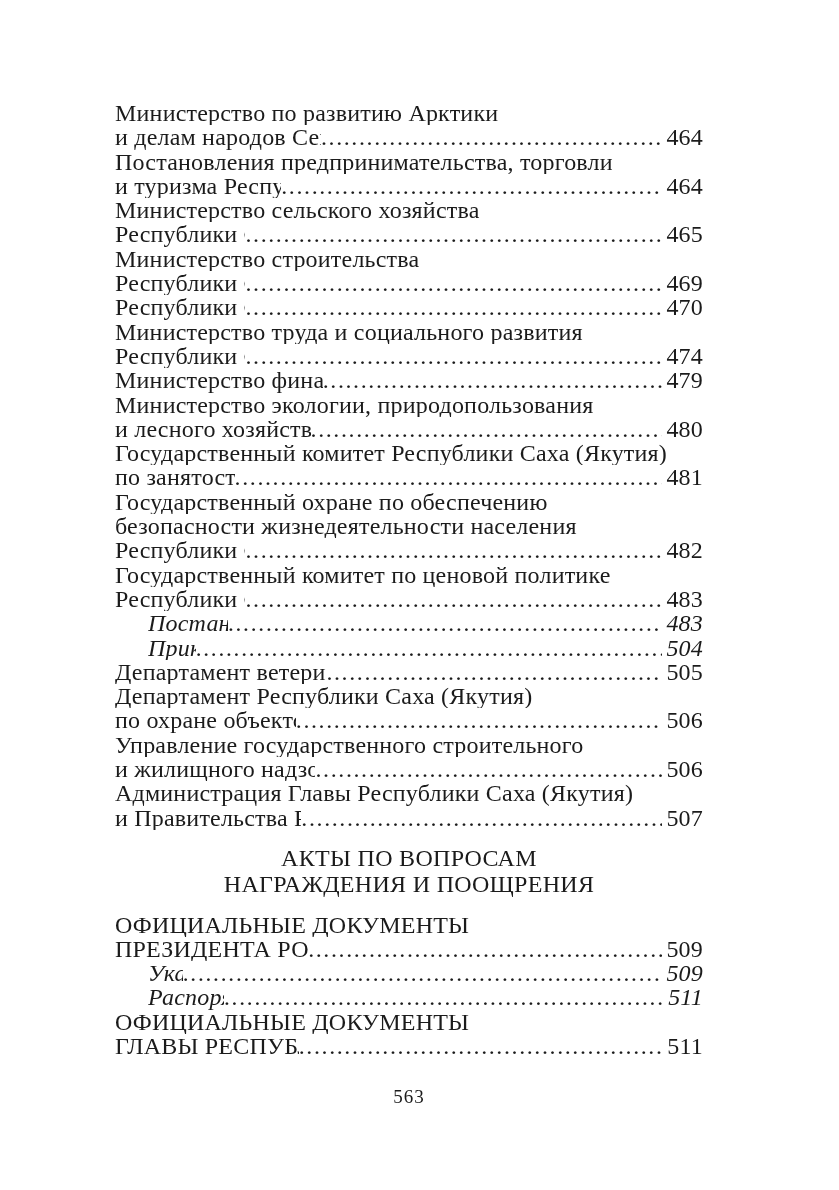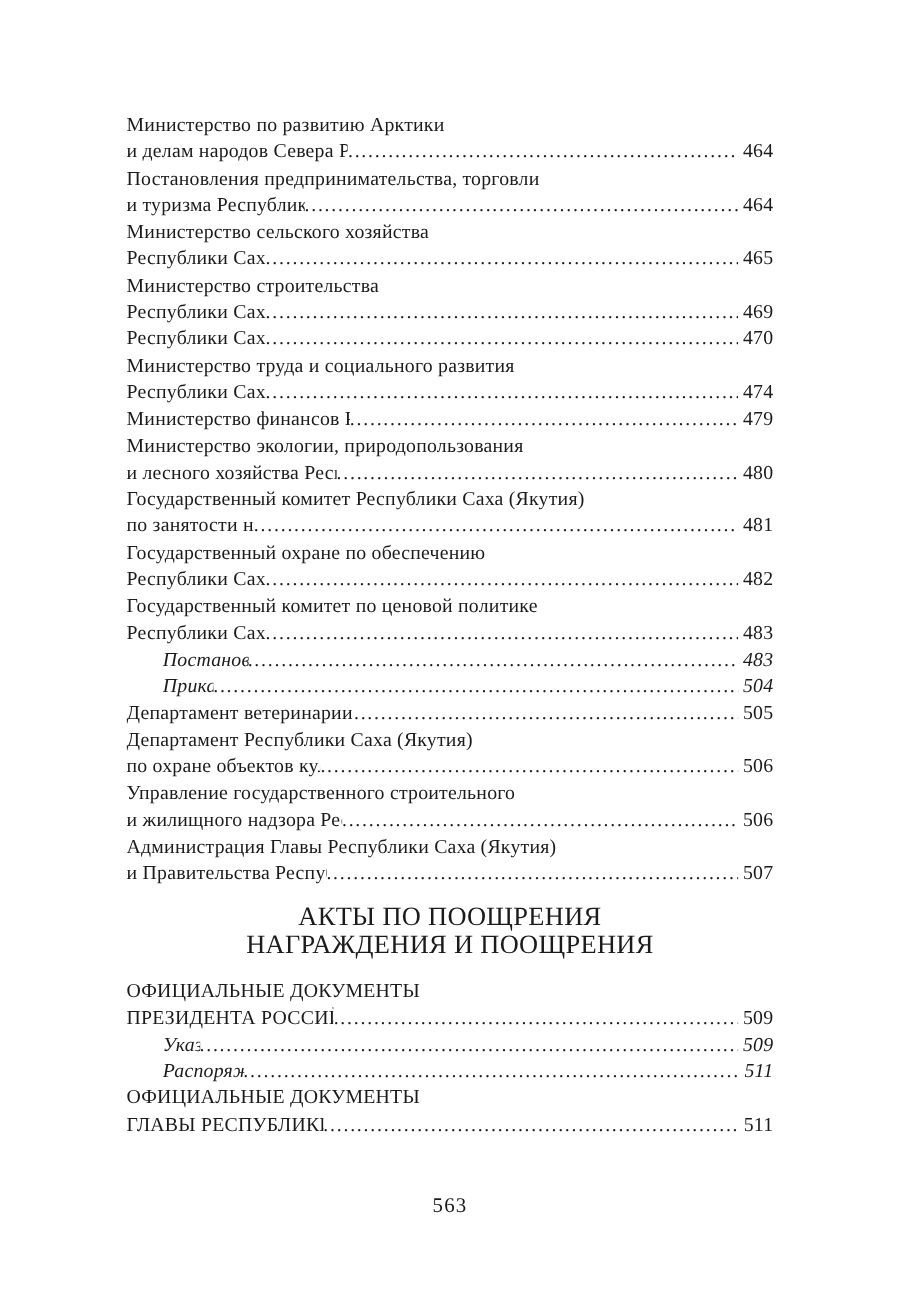--- a/index.html
+++ b/index.html
@@ -9,21 +9,21 @@
     font-family:"Liberation Serif","DejaVu Serif",serif;
     color:#1b1b1b;
     overflow:hidden;
   }
   .page{position:absolute;inset:0;background:#ffffff;}
   .textblock{
     position:absolute;left:115px;top:101px;width:588px;
   }
   .row{
     display:flex;align-items:baseline;
-    font-size:18px;line-height:24.3px;letter-spacing:0.2px;
+    font-size:24px;line-height:24.3px;letter-spacing:0.2px;
     white-space:nowrap;
   }
   .row .t{flex:0 1 auto;overflow:hidden;}
   .row.sub{font-style:italic;padding-left:33px;}
   .leader{
     flex:1 1 auto;overflow:hidden;white-space:nowrap;
     min-width:6px;
   }
   .leader::after{
     content:"....................................................................................................................";
@@ -110,20 +110,23 @@
         </div>
         <div class="row">
           <span class="t">по занятости населения</span>
           <span class="leader"></span>
           <span class="page-num">481</span>
         </div>
         <div class="row">
           <span class="t">Государственный охране по обеспечению</span>
         </div>
         <div class="row">
+          <span class="t">безопасности жизнедеятельности населения</span>
+        </div>
+        <div class="row">
           <span class="t">Республики Саха (Якутия)</span>
           <span class="leader"></span>
           <span class="page-num">482</span>
         </div>
         <div class="row">
           <span class="t">Государственный комитет по ценовой политике</span>
         </div>
         <div class="row">
           <span class="t">Республики Саха (Якутия)</span>
           <span class="leader"></span>
@@ -164,21 +167,21 @@
           <span class="t">Администрация Главы Республики Саха (Якутия)</span>
         </div>
         <div class="row">
           <span class="t">и Правительства Республики Саха (Якутия)</span>
           <span class="leader"></span>
           <span class="page-num">507</span>
         </div>
       </div>
 
     <div class="section-heading">
-      <div>АКТЫ ПО ПООЩРЕНИЯ</div>
+      <div>АКТЫ ПО ВОПРОСАМ</div>
       <div>НАГРАЖДЕНИЯ И ПООЩРЕНИЯ</div>
     </div>
 
     <div id="awards-entries">
         <div class="row">
           <span class="t">ОФИЦИАЛЬНЫЕ ДОКУМЕНТЫ</span>
         </div>
         <div class="row">
           <span class="t">ПРЕЗИДЕНТА РОССИЙСКОЙ ФЕДЕРАЦИИ</span>
           <span class="leader"></span>

